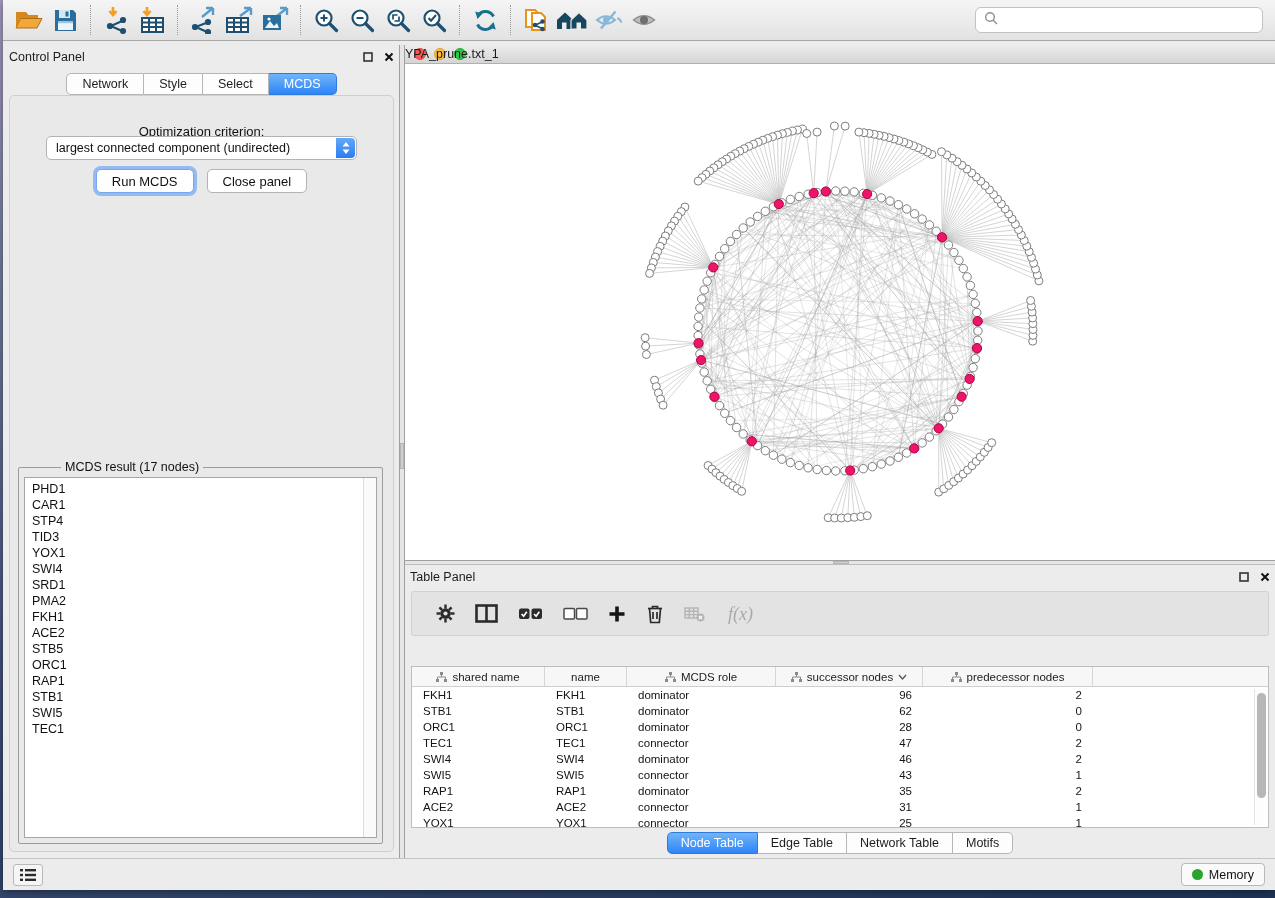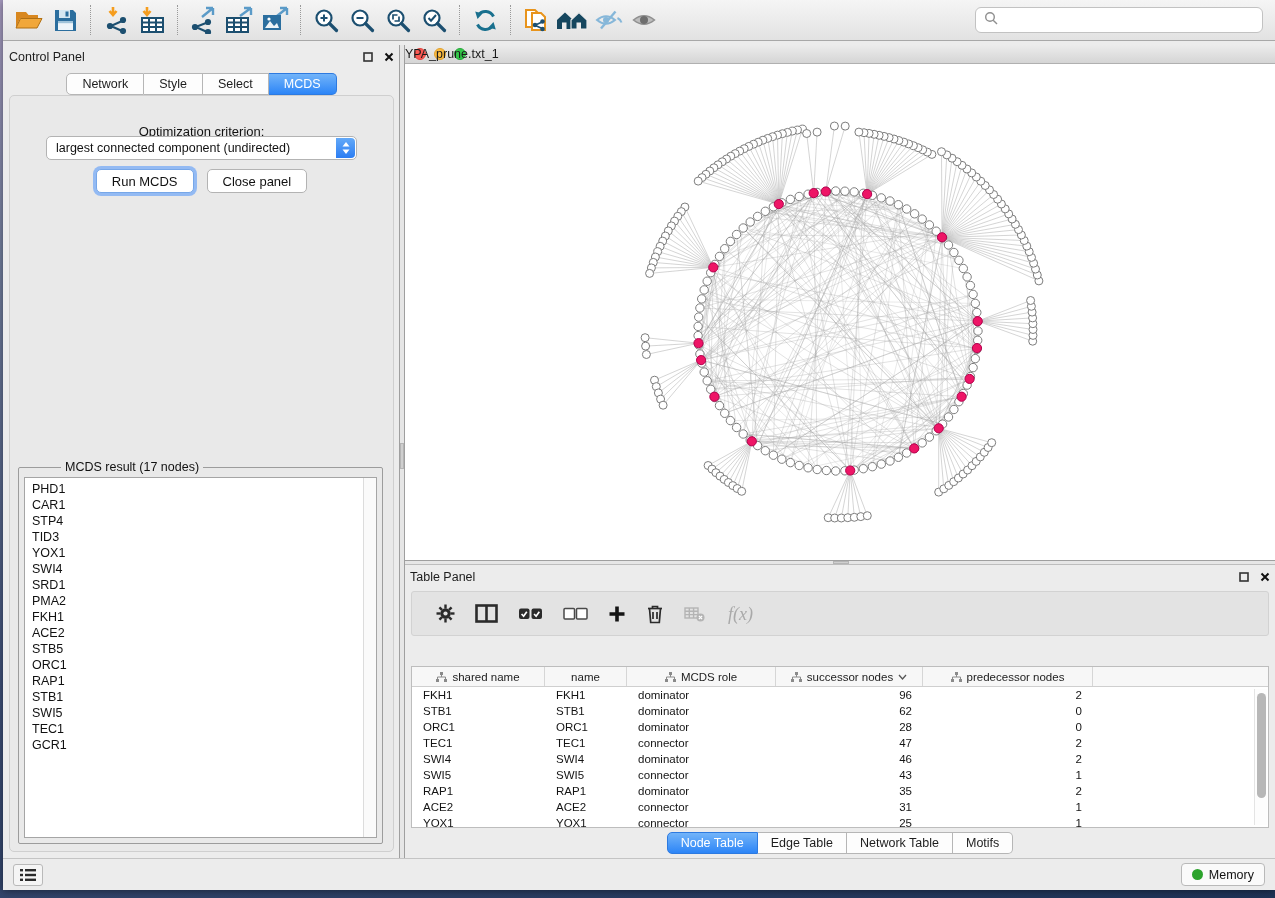--- a/index.html
+++ b/index.html
@@ -283,21 +283,20 @@
             <div>SRD1</div>
             <div>PMA2</div>
             <div>FKH1</div>
             <div>ACE2</div>
             <div>STB5</div>
             <div>ORC1</div>
             <div>RAP1</div>
             <div>STB1</div>
             <div>SWI5</div>
             <div>TEC1</div>
-            <div>GCR1</div>
           </div>
         <div class="list-track"></div>
       </div>
     </div>
   </div>
 
   <div class="vsplit">
       <div class="grip"></div>
     </div>
 

